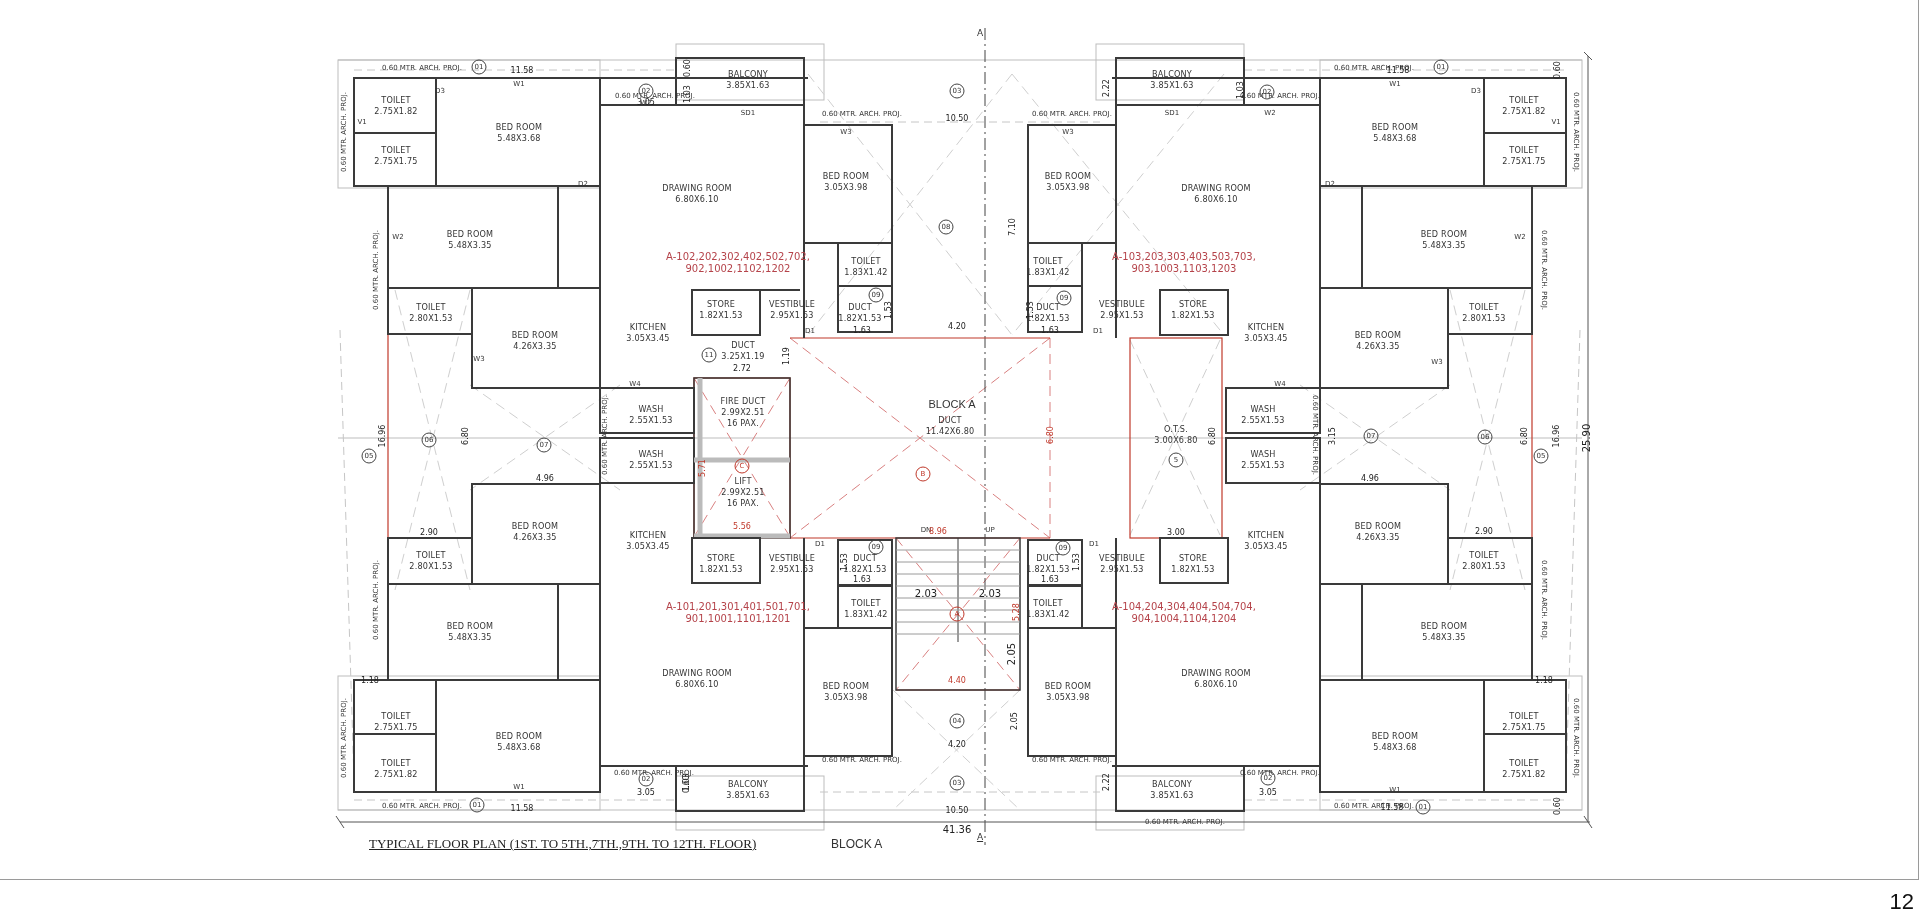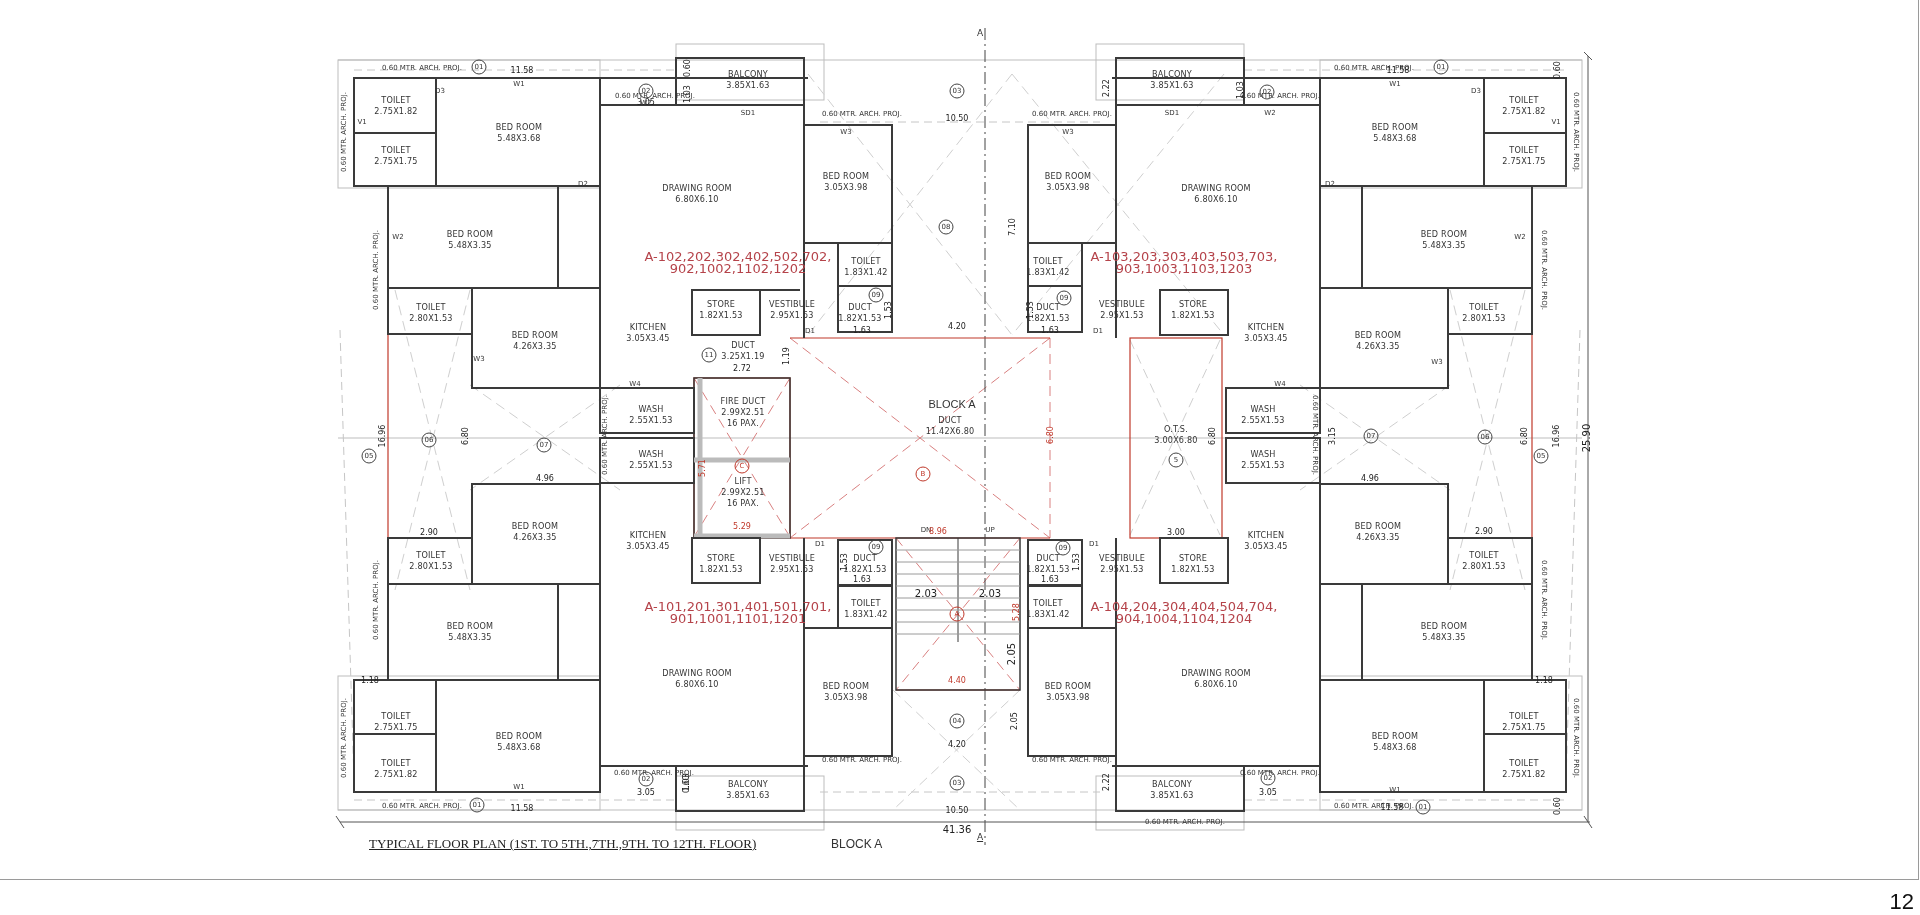--- a/index.html
+++ b/index.html
@@ -1,21 +1,21 @@
 <!DOCTYPE html>
 <html><head>
 <meta charset="utf-8">
 <style>
   html,body{margin:0;padding:0;background:#fff;}
   body{width:1920px;height:915px;position:relative;overflow:hidden;font-family:"Liberation Sans",sans-serif;}
   .sheet{position:absolute;left:0;top:0;width:1919px;height:880px;border-right:1px solid #9a9a9a;border-bottom:1px solid #9a9a9a;box-sizing:border-box;}
   svg.plan{position:absolute;left:0;top:0;}
   .lbl{position:absolute;font-family:"DejaVu Sans Condensed","DejaVu Sans",sans-serif;font-size:9px;line-height:11px;color:#333;text-align:center;white-space:nowrap;transform:translateX(-50%);letter-spacing:0.2px;}
   .lbl span{display:block;}
-  .unit{position:absolute;font-family:"DejaVu Sans",sans-serif;font-size:13px;line-height:12px;color:#b5434a;text-align:center;white-space:nowrap;transform:translateX(-50%);}
+  .unit{position:absolute;font-family:"DejaVu Sans",sans-serif;font-size:10px;line-height:12px;color:#b5434a;text-align:center;white-space:nowrap;transform:translateX(-50%);}
   .unit span{display:block;}
   .dim{position:absolute;font-family:"DejaVu Sans",sans-serif;font-size:8px;color:#222;white-space:nowrap;transform:translateX(-50%);}
   .dim.red{color:#c0392b;}
   .dim.v{transform:translate(-50%,-50%) rotate(-90deg);}
   .proj{position:absolute;font-family:"DejaVu Sans",sans-serif;font-size:7px;color:#333;white-space:nowrap;}
   .proj.v{transform:translate(-50%,-50%) rotate(-90deg);}
   .proj.vr{transform:translate(-50%,-50%) rotate(90deg);}
   .tag{position:absolute;font-family:"DejaVu Sans",sans-serif;font-size:7px;color:#333;white-space:nowrap;transform:translateX(-50%);}
   .circ{position:absolute;width:13px;height:13px;border:1px solid #444;border-radius:50%;font-size:7px;line-height:13px;text-align:center;color:#333;font-family:"DejaVu Sans",sans-serif;transform:translate(-50%,-50%);}
   .circ.red{border-color:#c0392b;color:#c0392b;}
@@ -526,21 +526,21 @@
 <div class="dim" style="left:957px;top:806px">10.50</div>
 <div class="dim v" style="left:1012px;top:227px">7.10</div>
 <div class="dim" style="left:957px;top:322px">4.20</div>
 <div class="dim" style="left:957px;top:740px">4.20</div>
 <div class="dim" style="left:862px;top:326px">1.63</div>
 <div class="dim" style="left:1050px;top:326px">1.63</div>
 <div class="dim" style="left:862px;top:575px">1.63</div>
 <div class="dim" style="left:1050px;top:575px">1.63</div>
 <div class="dim" style="left:742px;top:364px">2.72</div>
 <div class="dim v" style="left:786px;top:356px">1.19</div>
-<div class="dim red" style="left:742px;top:522px">5.29</div>
+<div class="dim red" style="left:742px;top:522px">5.56</div>
 <div class="dim red v" style="left:702px;top:468px">5.71</div>
 <div class="dim red" style="left:938px;top:527px">8.96</div>
 <div class="dim red v" style="left:1050px;top:435px">6.80</div>
 <div class="dim v" style="left:465px;top:436px">6.80</div>
 <div class="dim v" style="left:1212px;top:436px">6.80</div>
 <div class="dim v" style="left:1524px;top:436px">6.80</div>
 <div class="dim v" style="left:382px;top:436px">16.96</div>
 <div class="dim v" style="left:1556px;top:436px">16.96</div>
 <div class="dim" style="left:545px;top:474px">4.96</div>
 <div class="dim" style="left:1370px;top:474px">4.96</div>

